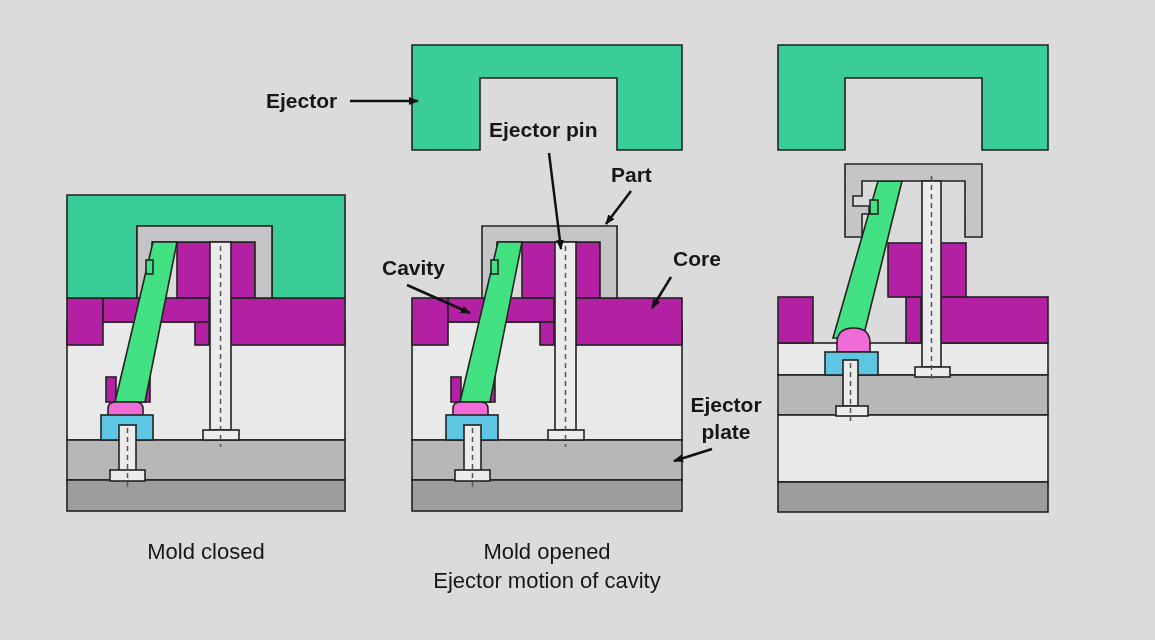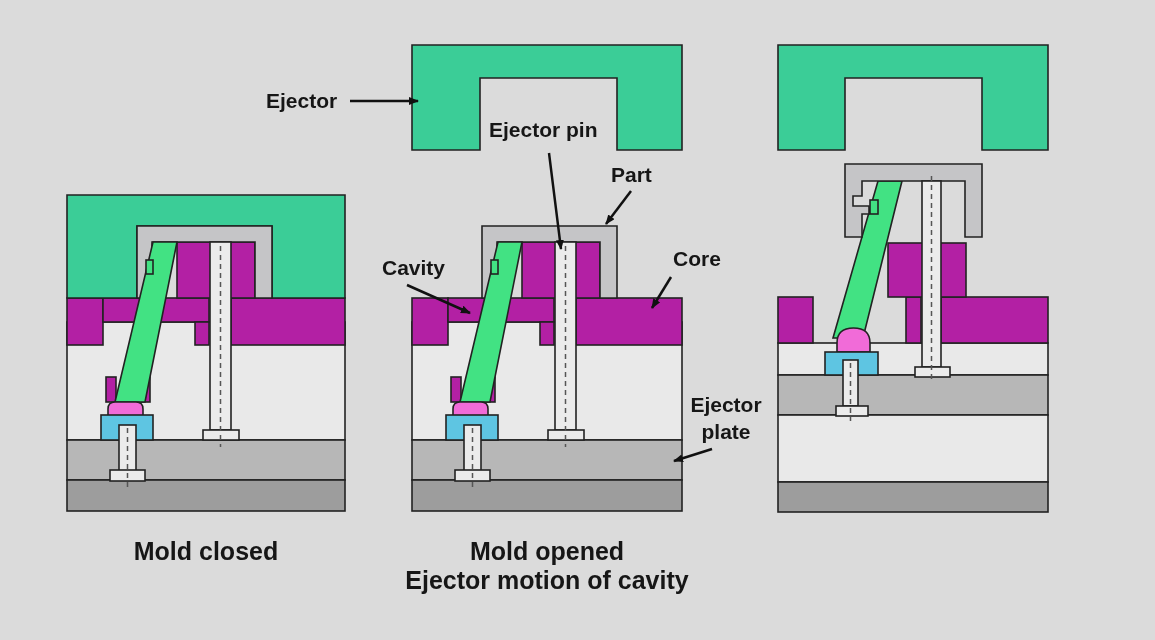--- a/index.html
+++ b/index.html
@@ -1,20 +1,20 @@
 <!DOCTYPE html>
 <html style="--background: #dbdbdb; --cavity_green: #3bcd97; --lifter_green: #42e283; --core_magenta: #b320a4; --part_gray: #c5c5c7; --support_gray: #e9e9e9; --ejector_plate_gray: #b7b7b7; --bottom_plate_gray: #9d9d9d; --pin_gray: #ebebeb; --slide_cyan: #5ec5e2; --foot_pink: #f16bd8; --outline: #222222; --dashed: #555555; --arrow: #111111; --label: #161616;"><head>
 <meta charset="utf-8">
 <style>
   html,body{margin:0;padding:0;}
   body{background:var(--background,#dbdbdb);font-family:"Liberation Sans",sans-serif;}
   .stage{position:relative;width:1155px;height:640px;background:var(--background,#dbdbdb);overflow:hidden;}
   .stage svg{position:absolute;left:0;top:0;}
   .lbl{position:absolute;color:var(--label,#161616);font-size:21px;font-weight:600;line-height:23px;white-space:pre-line;}
-  .cap{position:absolute;color:var(--label,#161616);font-size:25px;font-weight:700;line-height:29px;text-align:center;white-space:pre-line;}
+  .cap{position:absolute;color:var(--label,#161616);font-size:22px;font-weight:400;line-height:29px;text-align:center;white-space:pre-line;}
   .o{stroke:var(--outline,#222);stroke-width:1.6;stroke-linejoin:miter;}
   .f-cav{fill:var(--cavity_green,#3bcd97);}
   .f-lift{fill:var(--lifter_green,#42e283);}
   .f-core{fill:var(--core_magenta,#b320a4);}
   .f-part{fill:var(--part_gray,#c5c5c7);}
   .f-sup{fill:var(--support_gray,#e9e9e9);}
   .f-ej{fill:var(--ejector_plate_gray,#b7b7b7);}
   .f-bot{fill:var(--bottom_plate_gray,#9d9d9d);}
   .f-pin{fill:var(--pin_gray,#ebebeb);}
   .f-cyan{fill:var(--slide_cyan,#5ec5e2);}

